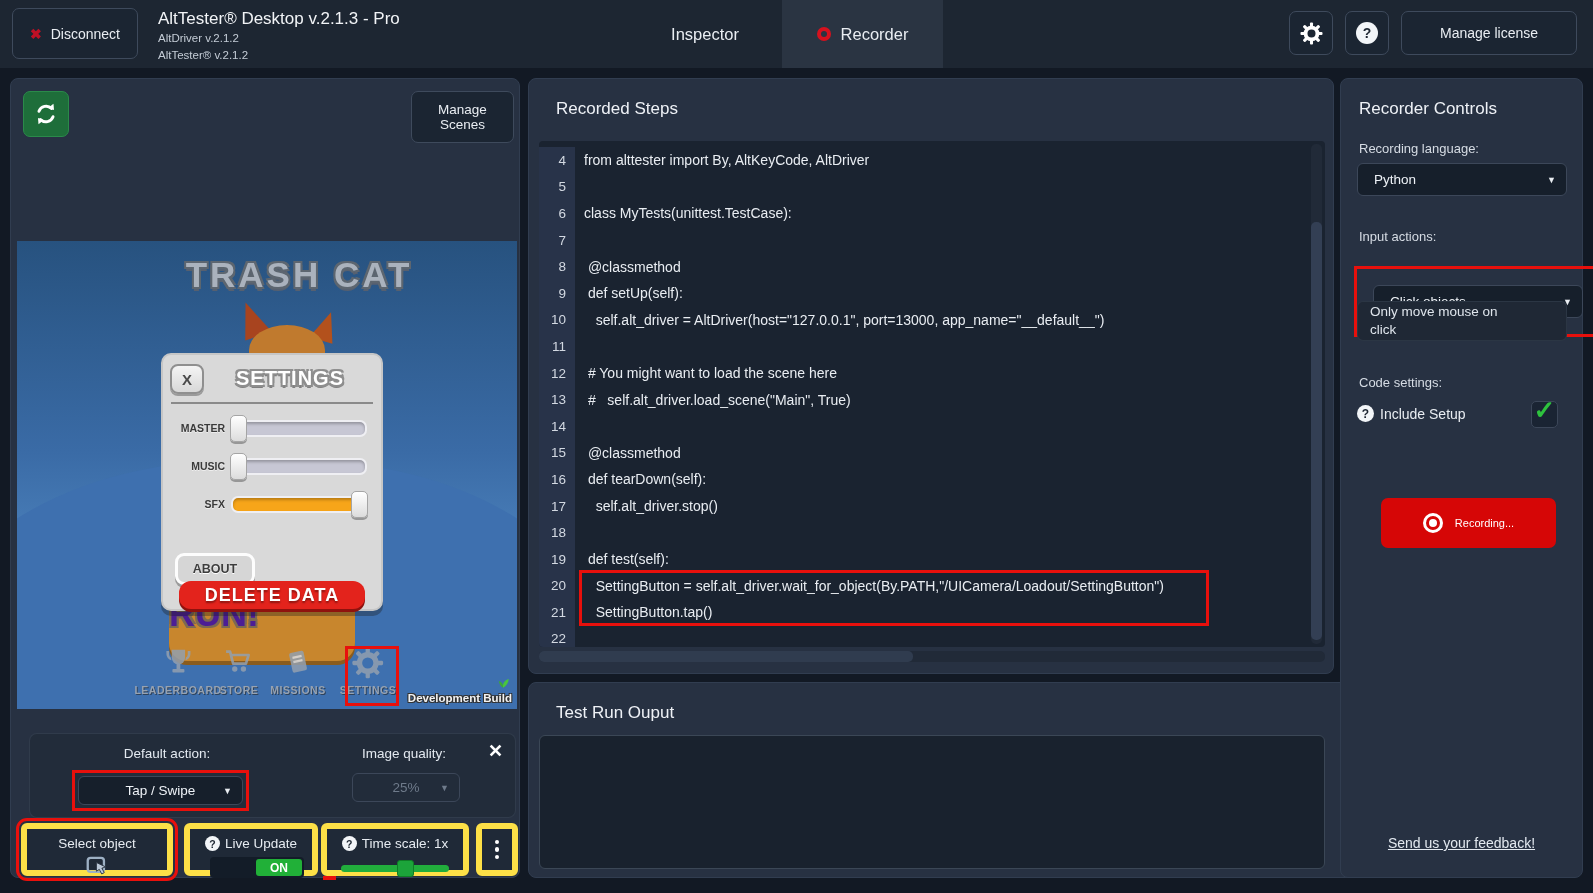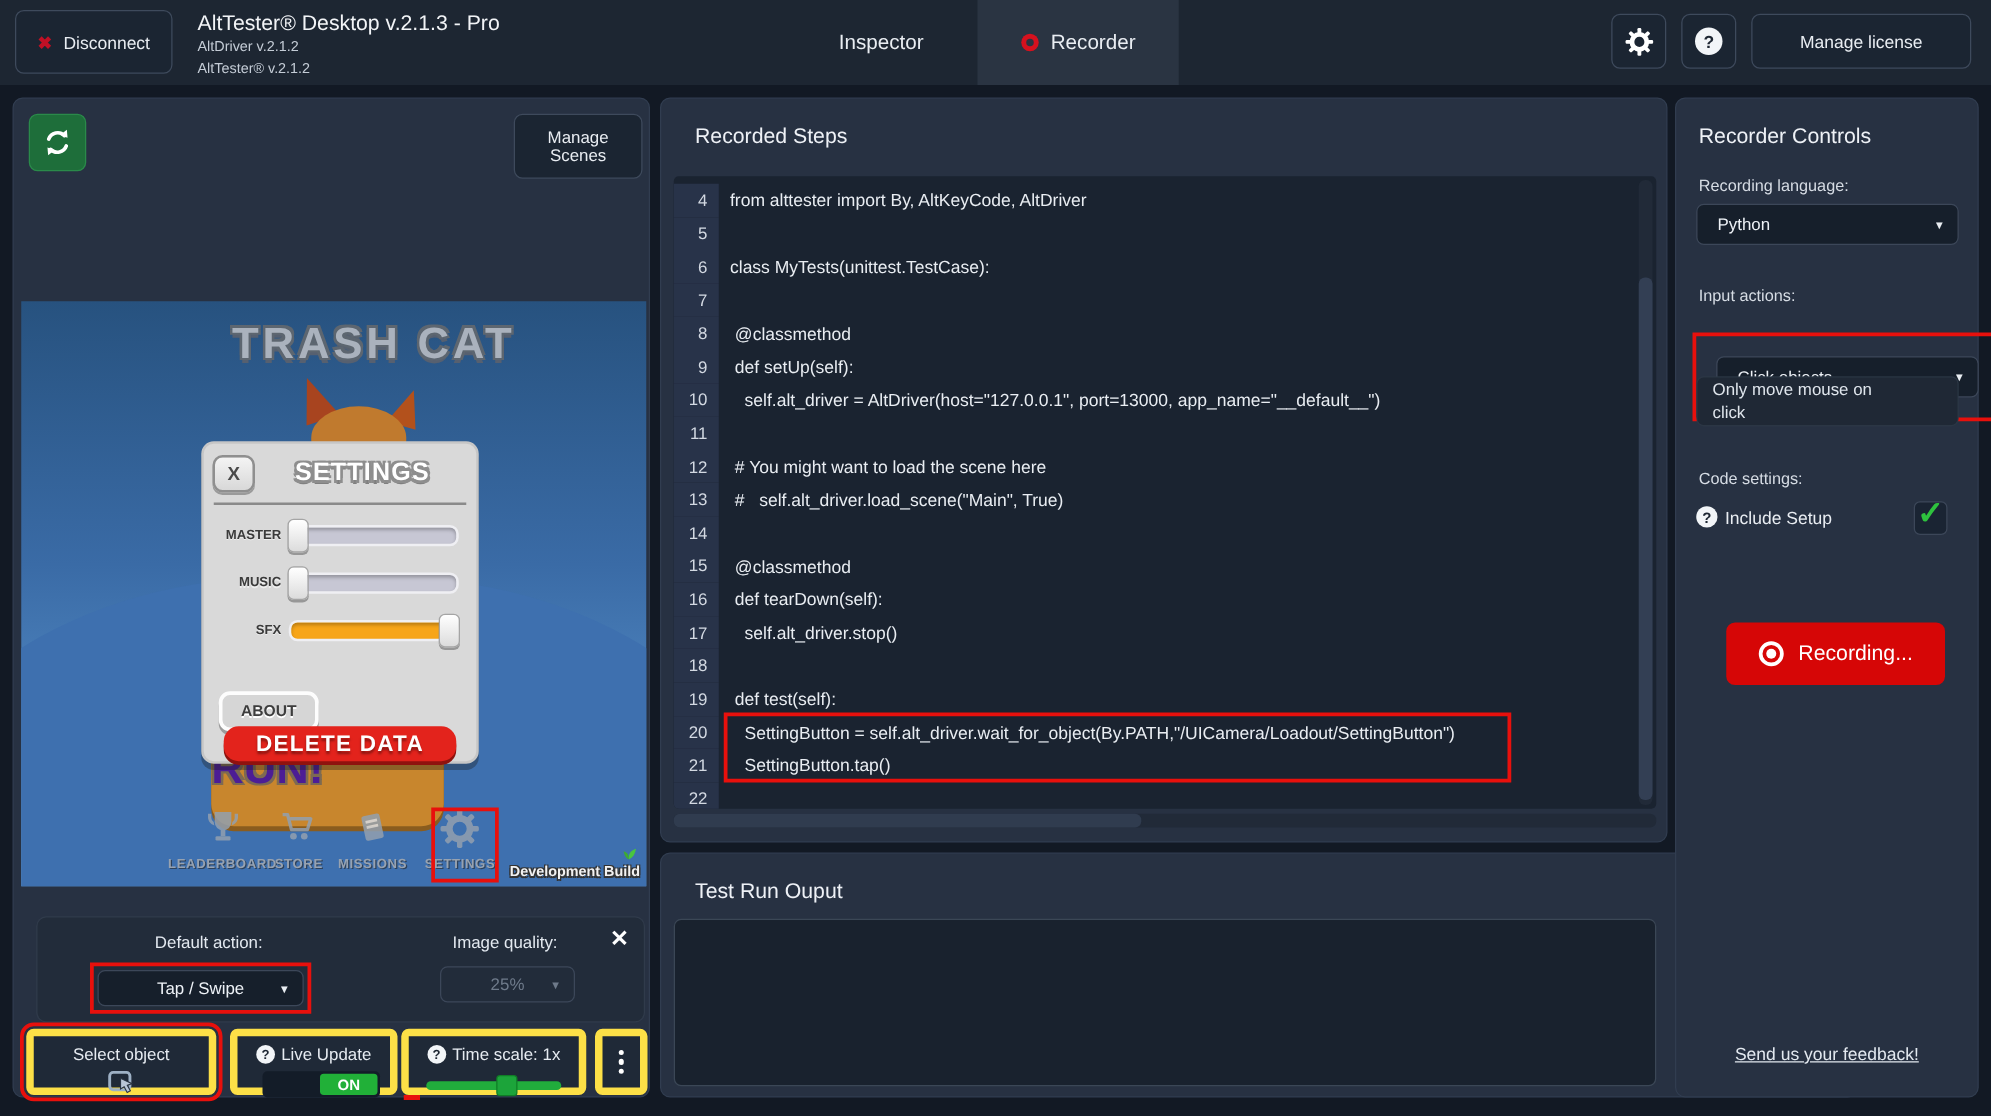--- a/index.html
+++ b/index.html
@@ -103,21 +103,21 @@
   .rp-lbl{position:absolute;left:18px;font-size:13px;color:#d6dce4;}
   .dd-lang{position:absolute;left:16px;top:84px;width:210px;height:33px;padding-left:16px;}
   .ia-frame{position:absolute;left:13px;top:187px;padding:16px;}
   .dd-ia{width:210px;height:33px;padding-left:16px;}
   .omm-btn{position:absolute;left:16px;top:222px;width:210px;height:40px;background:#1f2835;border:1px solid rgba(62,74,92,.4);border-radius:6px;color:#dfe5ec;font-size:13.5px;line-height:1.3;display:flex;align-items:center;padding-left:12px;box-sizing:border-box;cursor:pointer;}
   .omm-btn span{display:block;width:150px;}
   .is-row{position:absolute;left:16px;top:326px;display:flex;align-items:center;gap:6px;font-size:14px;color:#e9edf2;}
   .q-md{width:17px;height:17px;border-radius:50%;background:#f2f5f8;color:#1d2632;font-weight:bold;font-size:12px;display:flex;align-items:center;justify-content:center;flex:0 0 17px;}
   .checkbox{position:absolute;left:190px;top:322px;width:27px;height:27px;background:#1a2433;border:1px solid #3c4759;border-radius:5px;display:flex;align-items:center;justify-content:center;cursor:pointer;box-sizing:border-box;}
   .checkmark{color:#2ec23e;font-size:26px;font-weight:bold;margin-top:-8px;}
-  .recording-btn{position:absolute;left:40px;top:419px;width:175px;height:50px;background:#d60606;border-radius:7px;display:flex;align-items:center;justify-content:center;gap:12px;font-size:17px;color:#fff;cursor:pointer;}
+  .recording-btn{position:absolute;left:40px;top:419px;width:175px;height:50px;background:#d60606;border-radius:7px;display:flex;align-items:center;justify-content:center;gap:12px;font-size:11px;color:#fff;cursor:pointer;}
   .rec-ring{width:20px;height:20px;border:3px solid #fff;border-radius:50%;position:relative;box-sizing:border-box;flex:0 0 20px;}
   .rec-ring::after{content:"";position:absolute;inset:3px;background:#fff;border-radius:50%;}
   .feedback{position:absolute;left:0;width:100%;top:756px;text-align:center;font-size:14px;color:#e3e9f0;text-decoration:underline;cursor:pointer;}
 </style>
 </head>
 <body>
 
 <div class="app">
 
   <div class="topbar">

